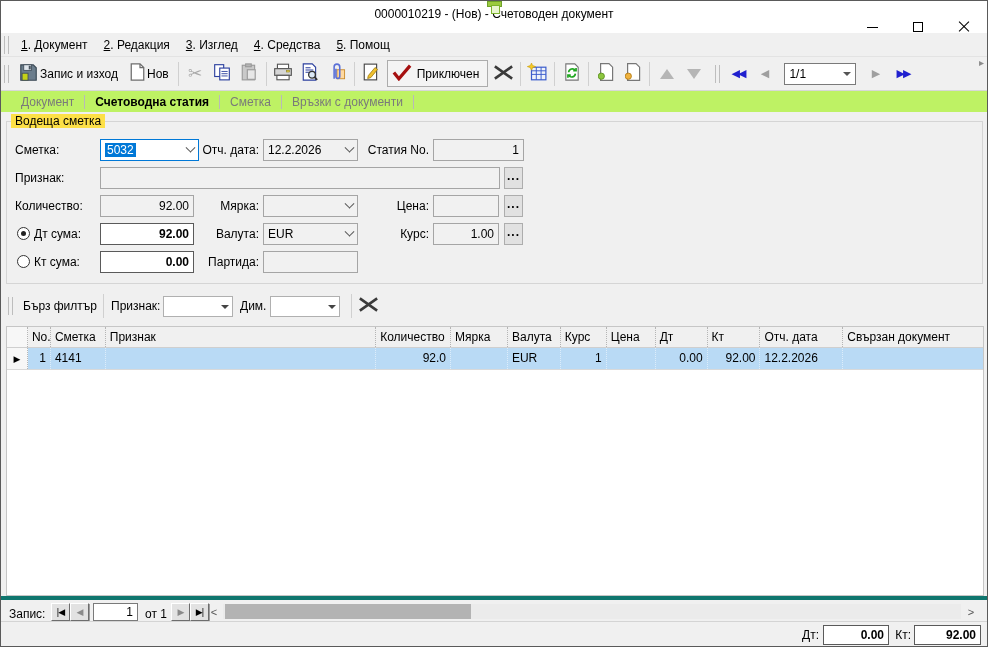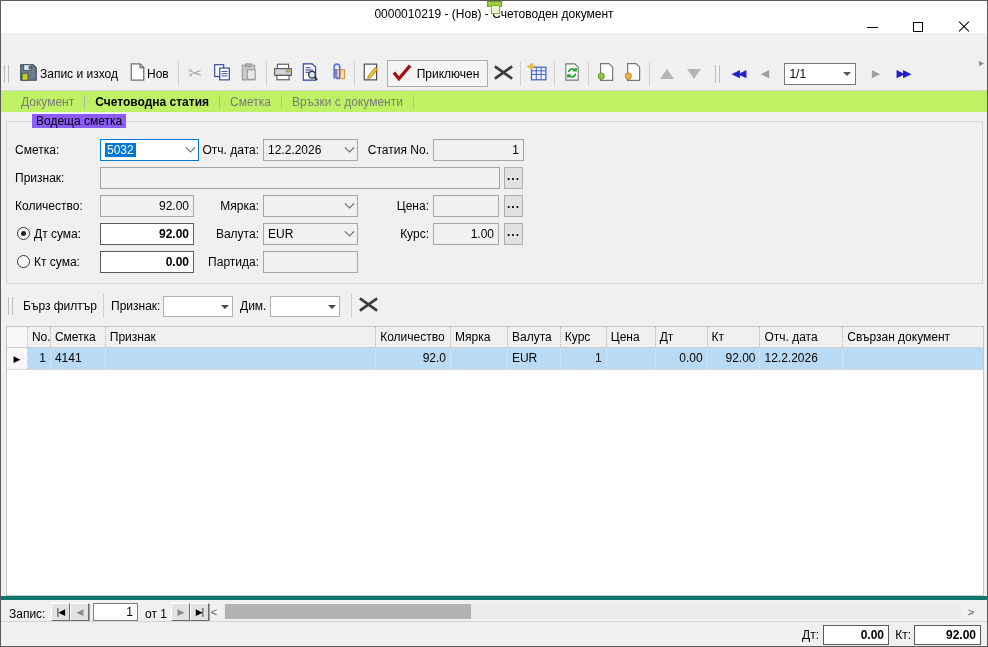--- a/index.html
+++ b/index.html
@@ -60,21 +60,21 @@
               display:flex; align-items:center; padding-left:10px; }
   .tab { padding:2px 10px; color:#7a7a7a; white-space:nowrap; }
   .tab.active { color:#000; font-weight:bold; }
   .tabsep { width:1px; height:14px; background:#b9b9b9; }
 
   
   .content { position:absolute; left:0; top:111px; width:100%; height:509px; background:#f0f0f0; }
 
   .groupbox { position:absolute; left:5px; top:9px; width:977px; height:163px;
               border:1px solid #d5d5d5; }
-  .grouplabel { position:absolute; left:25px; top:-8px; background:#8b5cf6; padding:0 4px;text-align:center; }
+  .grouplabel { position:absolute; left:4px; top:-8px; background:#fde047; padding:0 4px;text-align:center; }
 
   .lbl { position:absolute; height:22px; line-height:22px; white-space:nowrap; }
   .lbl.r { text-align:right; }
   .fld { position:absolute; height:22px; line-height:18px; border:1px solid #8a8a8a; background:#fff;
          padding:1px 4px; overflow:hidden; white-space:nowrap; }
   .fld.ro { background:#f1f1f1; border-color:#a5a5a5; }
   .fld.num { text-align:right; }
   .fld.bold { font-weight:bold; border-color:#5a5a5a; }
   .combo { position:absolute; height:22px; border:1px solid #a5a5a5; background:#f1f1f1;
            display:flex; align-items:center; padding-left:4px; }
@@ -150,20 +150,28 @@
         </div>
       <div class="winbtn">
           <div class="glyph-max"></div>
         </div>
       <div class="winbtn">
           <div class="glyph-close"></div>
         </div>
     </div>
   </div>
 
+  <div class="menubar">
+    <div class="grip"></div>
+    <div class="menu-item"><u>1</u><span>. Документ</span></div>
+    <div class="menu-item"><u>2</u><span>. Редакция</span></div>
+    <div class="menu-item"><u>3</u><span>. Изглед</span></div>
+    <div class="menu-item"><u>4</u><span>. Средства</span></div>
+    <div class="menu-item"><u>5</u><span>. Помощ</span></div>
+  </div>
 
   <div class="toolbar">
     <div class="grip"></div>
 
     <div class="tbtn">
       <span><svg width="19" height="19" viewBox="0 0 16 16">
             <path d="M1.5 1.5h10.5l2.5 2.5v10.5h-13z" fill="#6b7d8c" stroke="#3c4a56"></path>
             <rect x="4" y="1.5" width="6.5" height="4.7" fill="#dfe6ec" stroke="#3c4a56" stroke-width="0.7"></rect>
             <rect x="8.2" y="2.3" width="1.7" height="3.1" fill="#46525c"></rect>
             <rect x="2.6" y="8.6" width="5" height="5.9" fill="#c3d117" stroke="#3c4a56" stroke-width="0.7"></rect>

